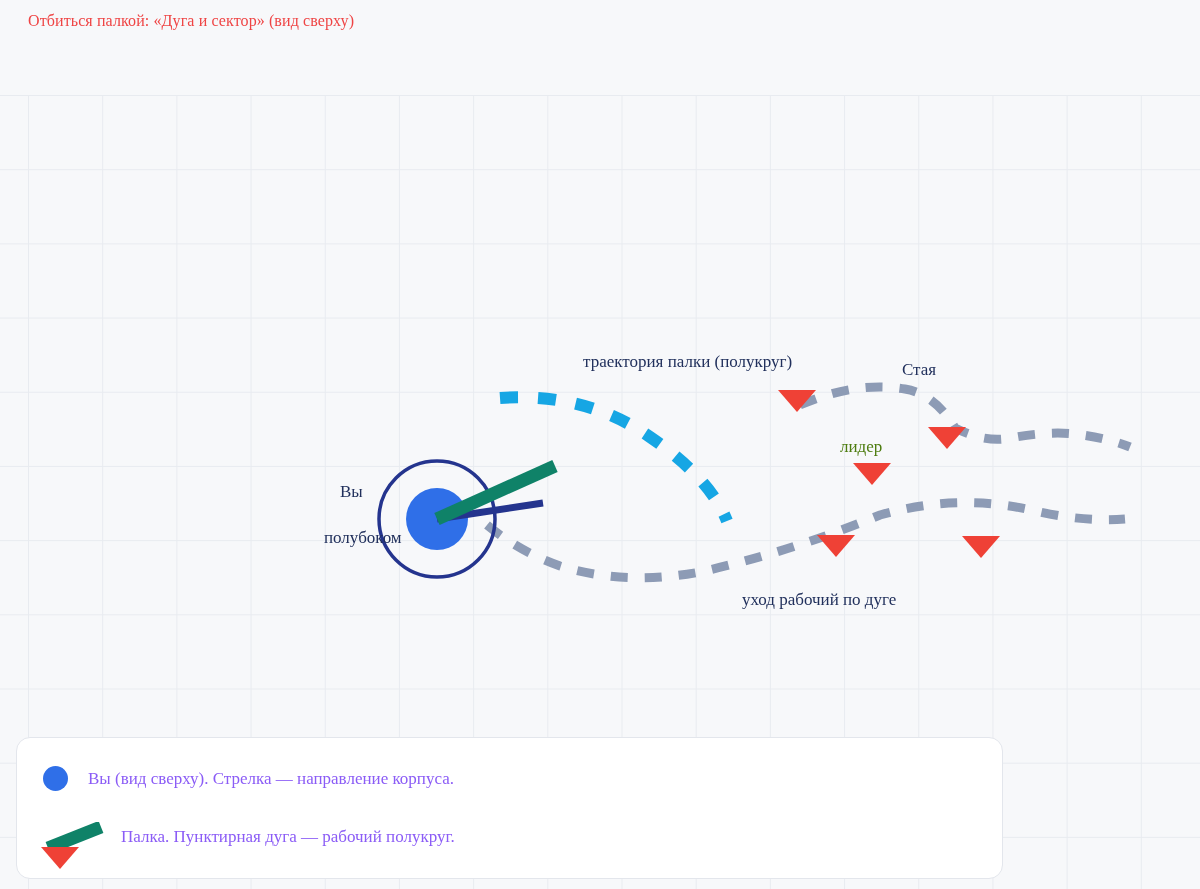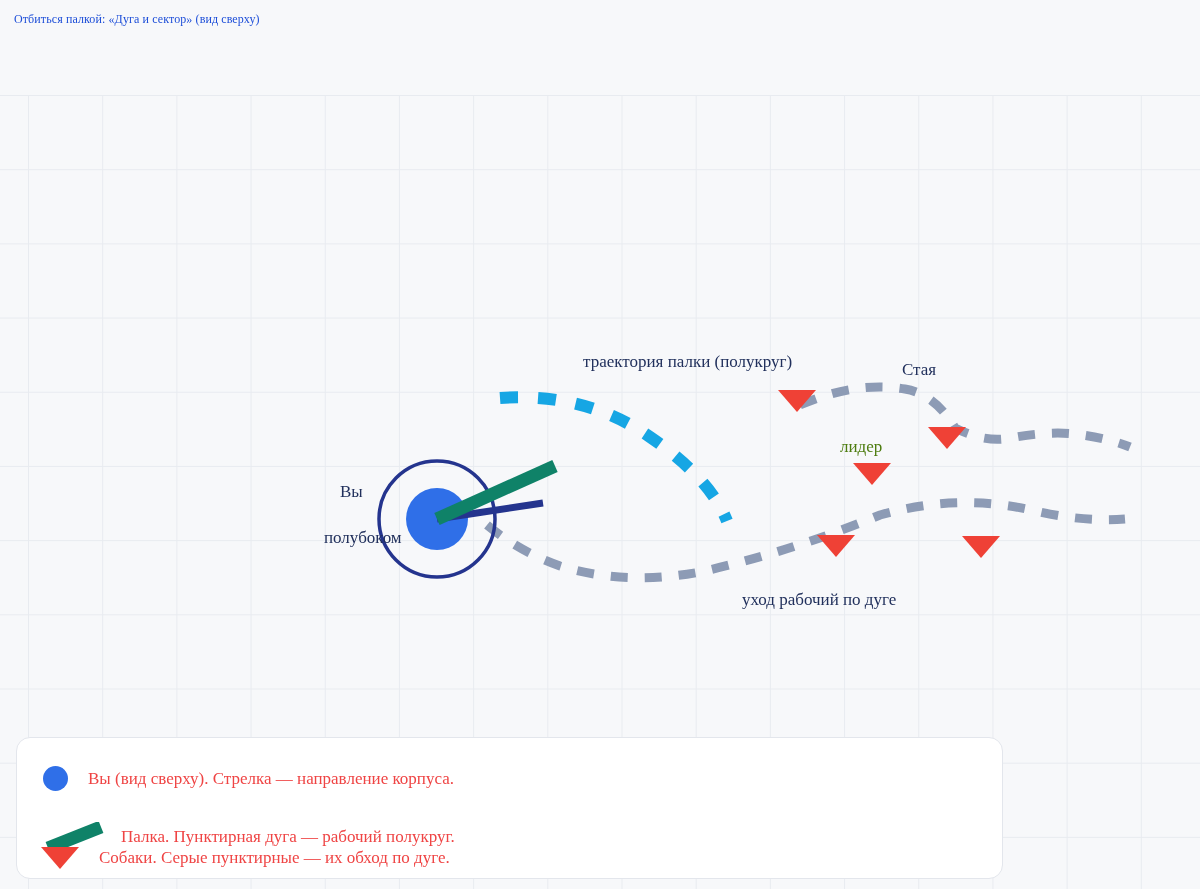--- a/index.html
+++ b/index.html
@@ -10,24 +10,24 @@
   #page {
     position: relative;
     width: 1200px;
     height: 889px;
     background: #f7f8fa;
     overflow: hidden;
     font-family: "Liberation Serif", "DejaVu Serif", serif;
   }
   #title {
     position: absolute;
-    left: 14px;
+    left: 28px;
     top: 12px;
-    font-size: 12px;
-    color: #1d4ed8;
+    font-size: 16px;
+    color: #ef4444;
     letter-spacing: 0.1px;
     white-space: nowrap;
   }
   #grid-area {
     position: absolute;
     left: 0;
     top: 95px;
     width: 1200px;
     height: 794px;
     background-color: #f7f8fa;
@@ -68,21 +68,21 @@
     position: absolute;
     display: flex;
     align-items: center;
     white-space: nowrap;
   }
   #legend-row-0 { left: 26px; top: 28px; }
   #legend-row-1 { left: 26px; top: 68px; margin-top: 16px; }
   #legend-row-2 { left: 12px; top: 107px; }
   .legend-text {
     font-size: 17px;
-    color: #ef4444;
+    color: #8b5cf6;
   }
   .swatch {
     position: relative;
     display: inline-block;
   }
   .swatch-dot {
     width: 25px;
     height: 25px;
     border-radius: 50%;
     background: #2f6fe8;
@@ -152,18 +152,17 @@
       </span>
       <span class="legend-text">Палка. Пунктирная дуга — рабочий полукруг.</span>
     </div>
 
     <div class="legend-row" id="legend-row-2">
       <span class="swatch swatch-tri">
         <svg width="54" height="26" viewBox="0 0 54 26">
           <polygon points="12,2 50,2 31,24" fill="#ef4136"></polygon>
         </svg>
       </span>
-      <span class="legend-text">Собаки. Серые пунктирные — их обход по дуге.</span>
     </div>
 
   </div>
 
 </div>
 
 </body></html>

